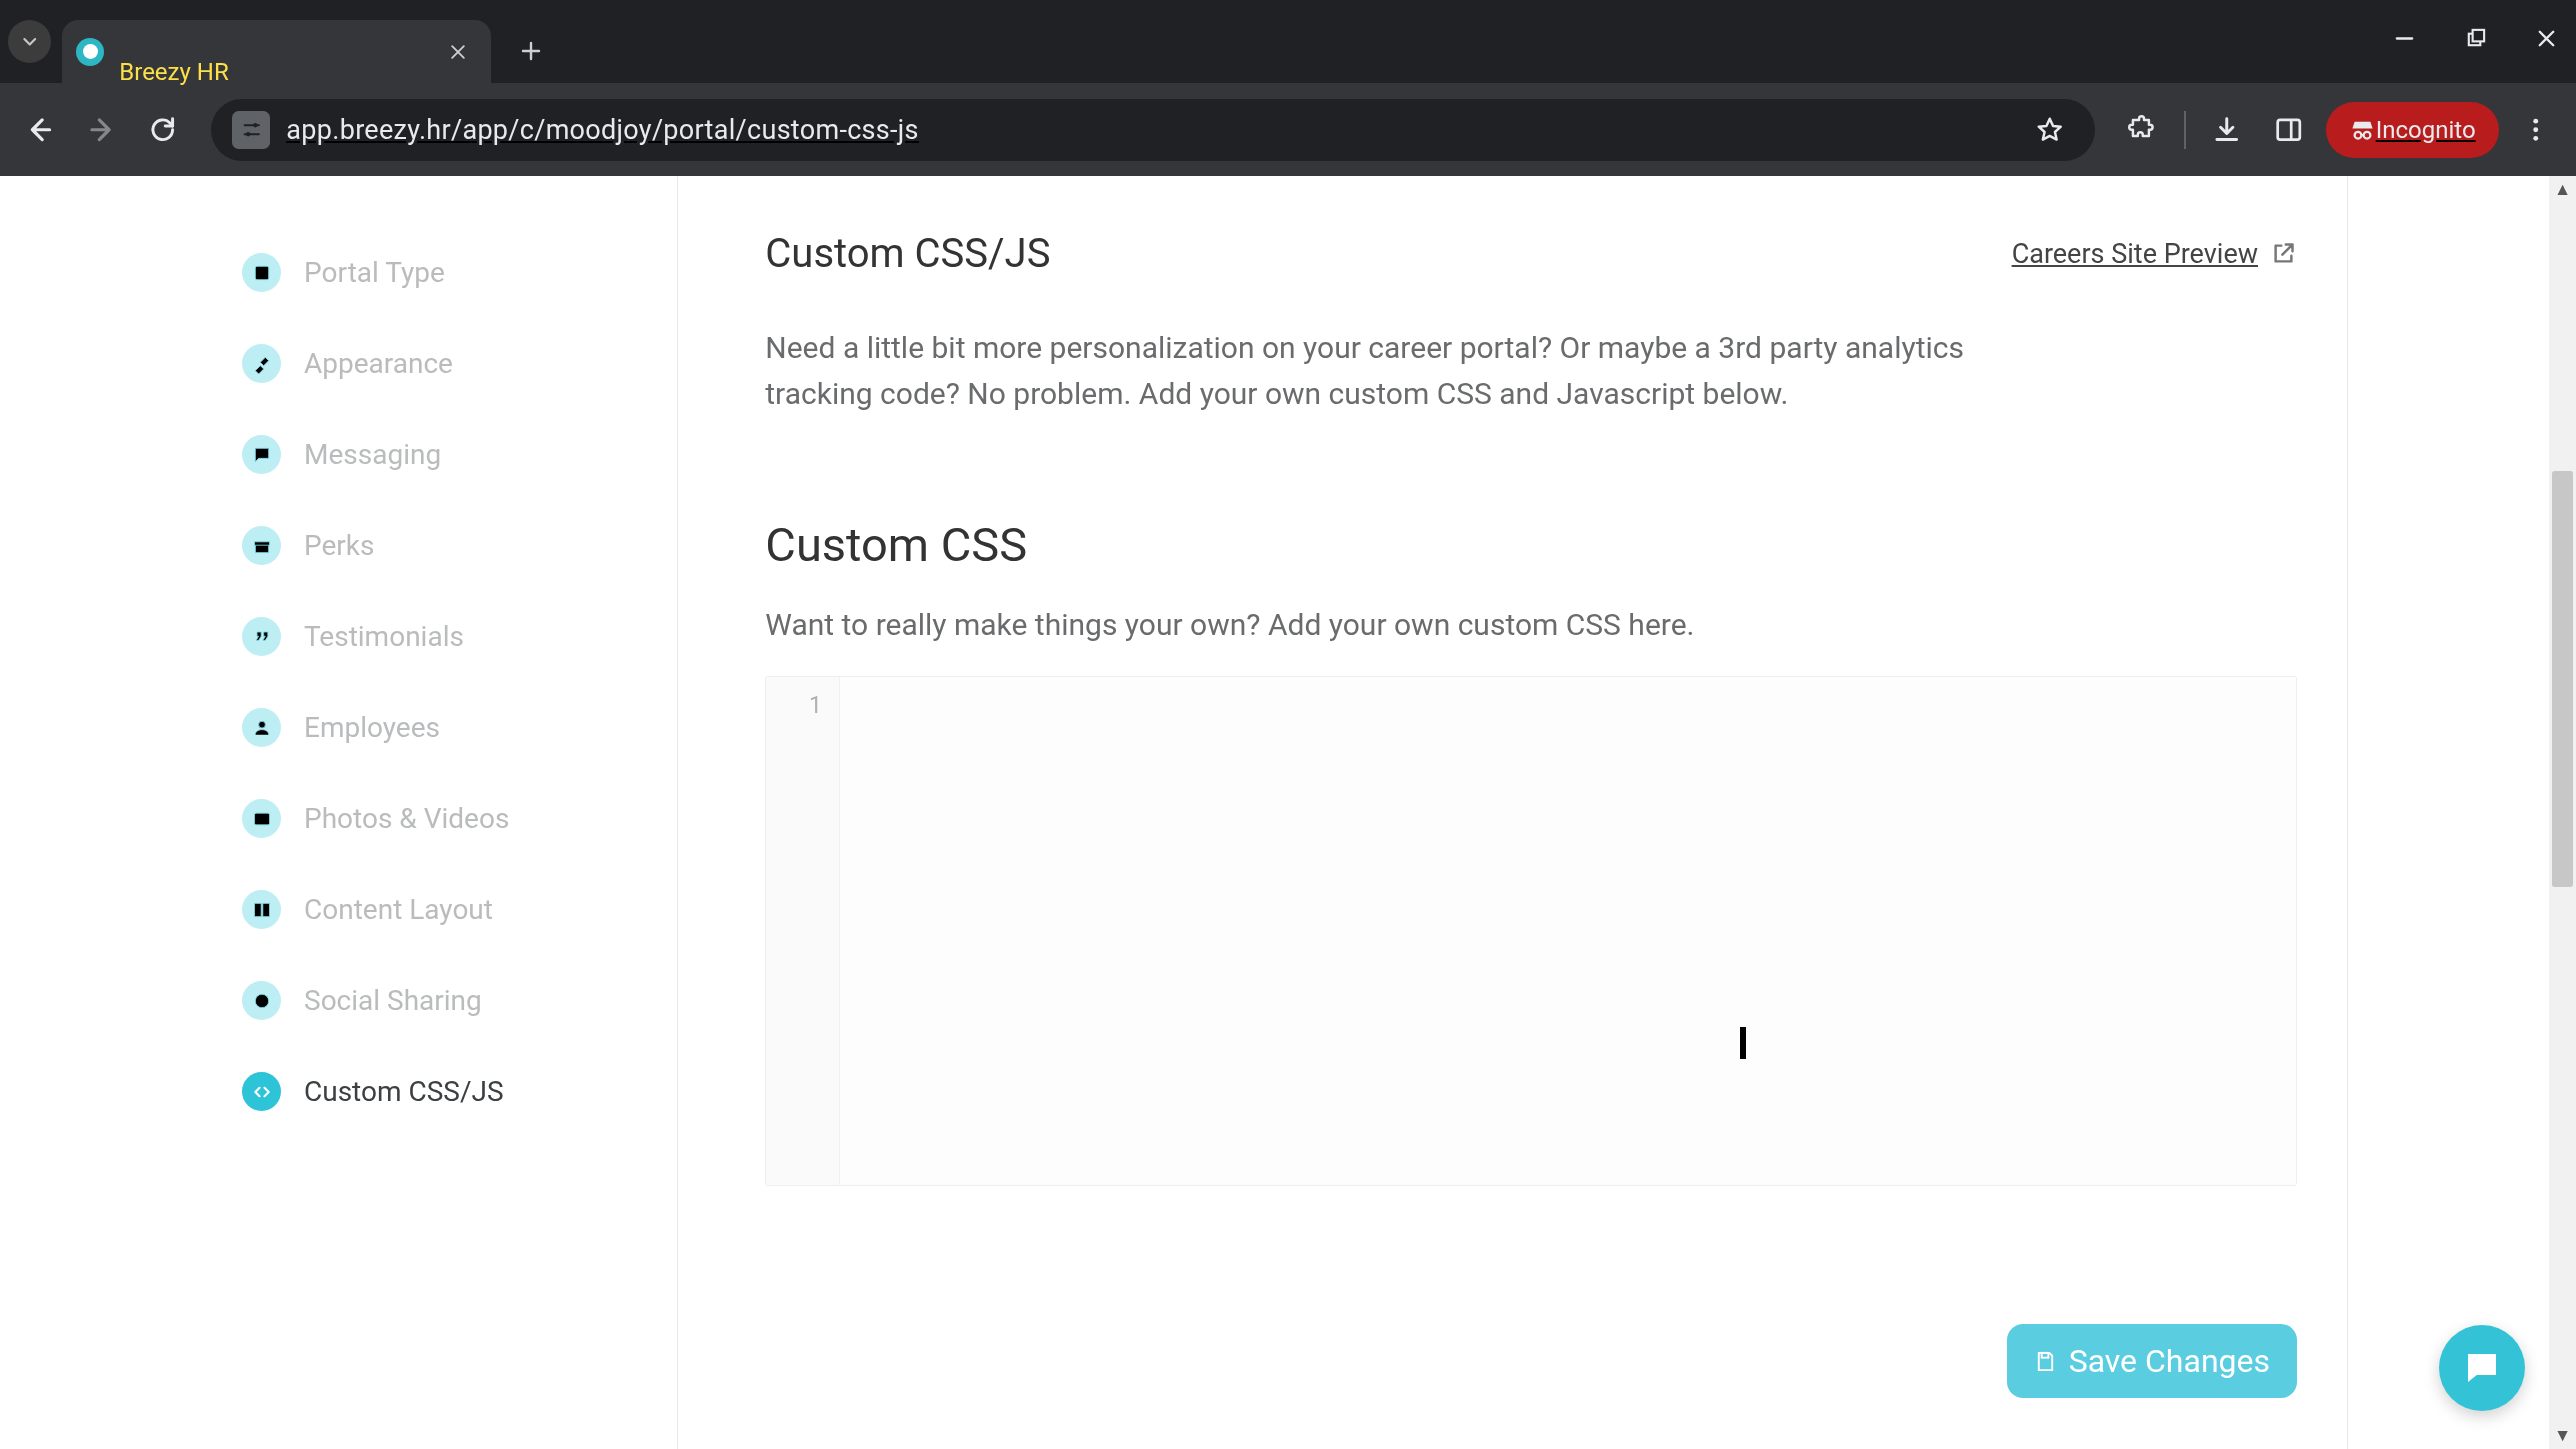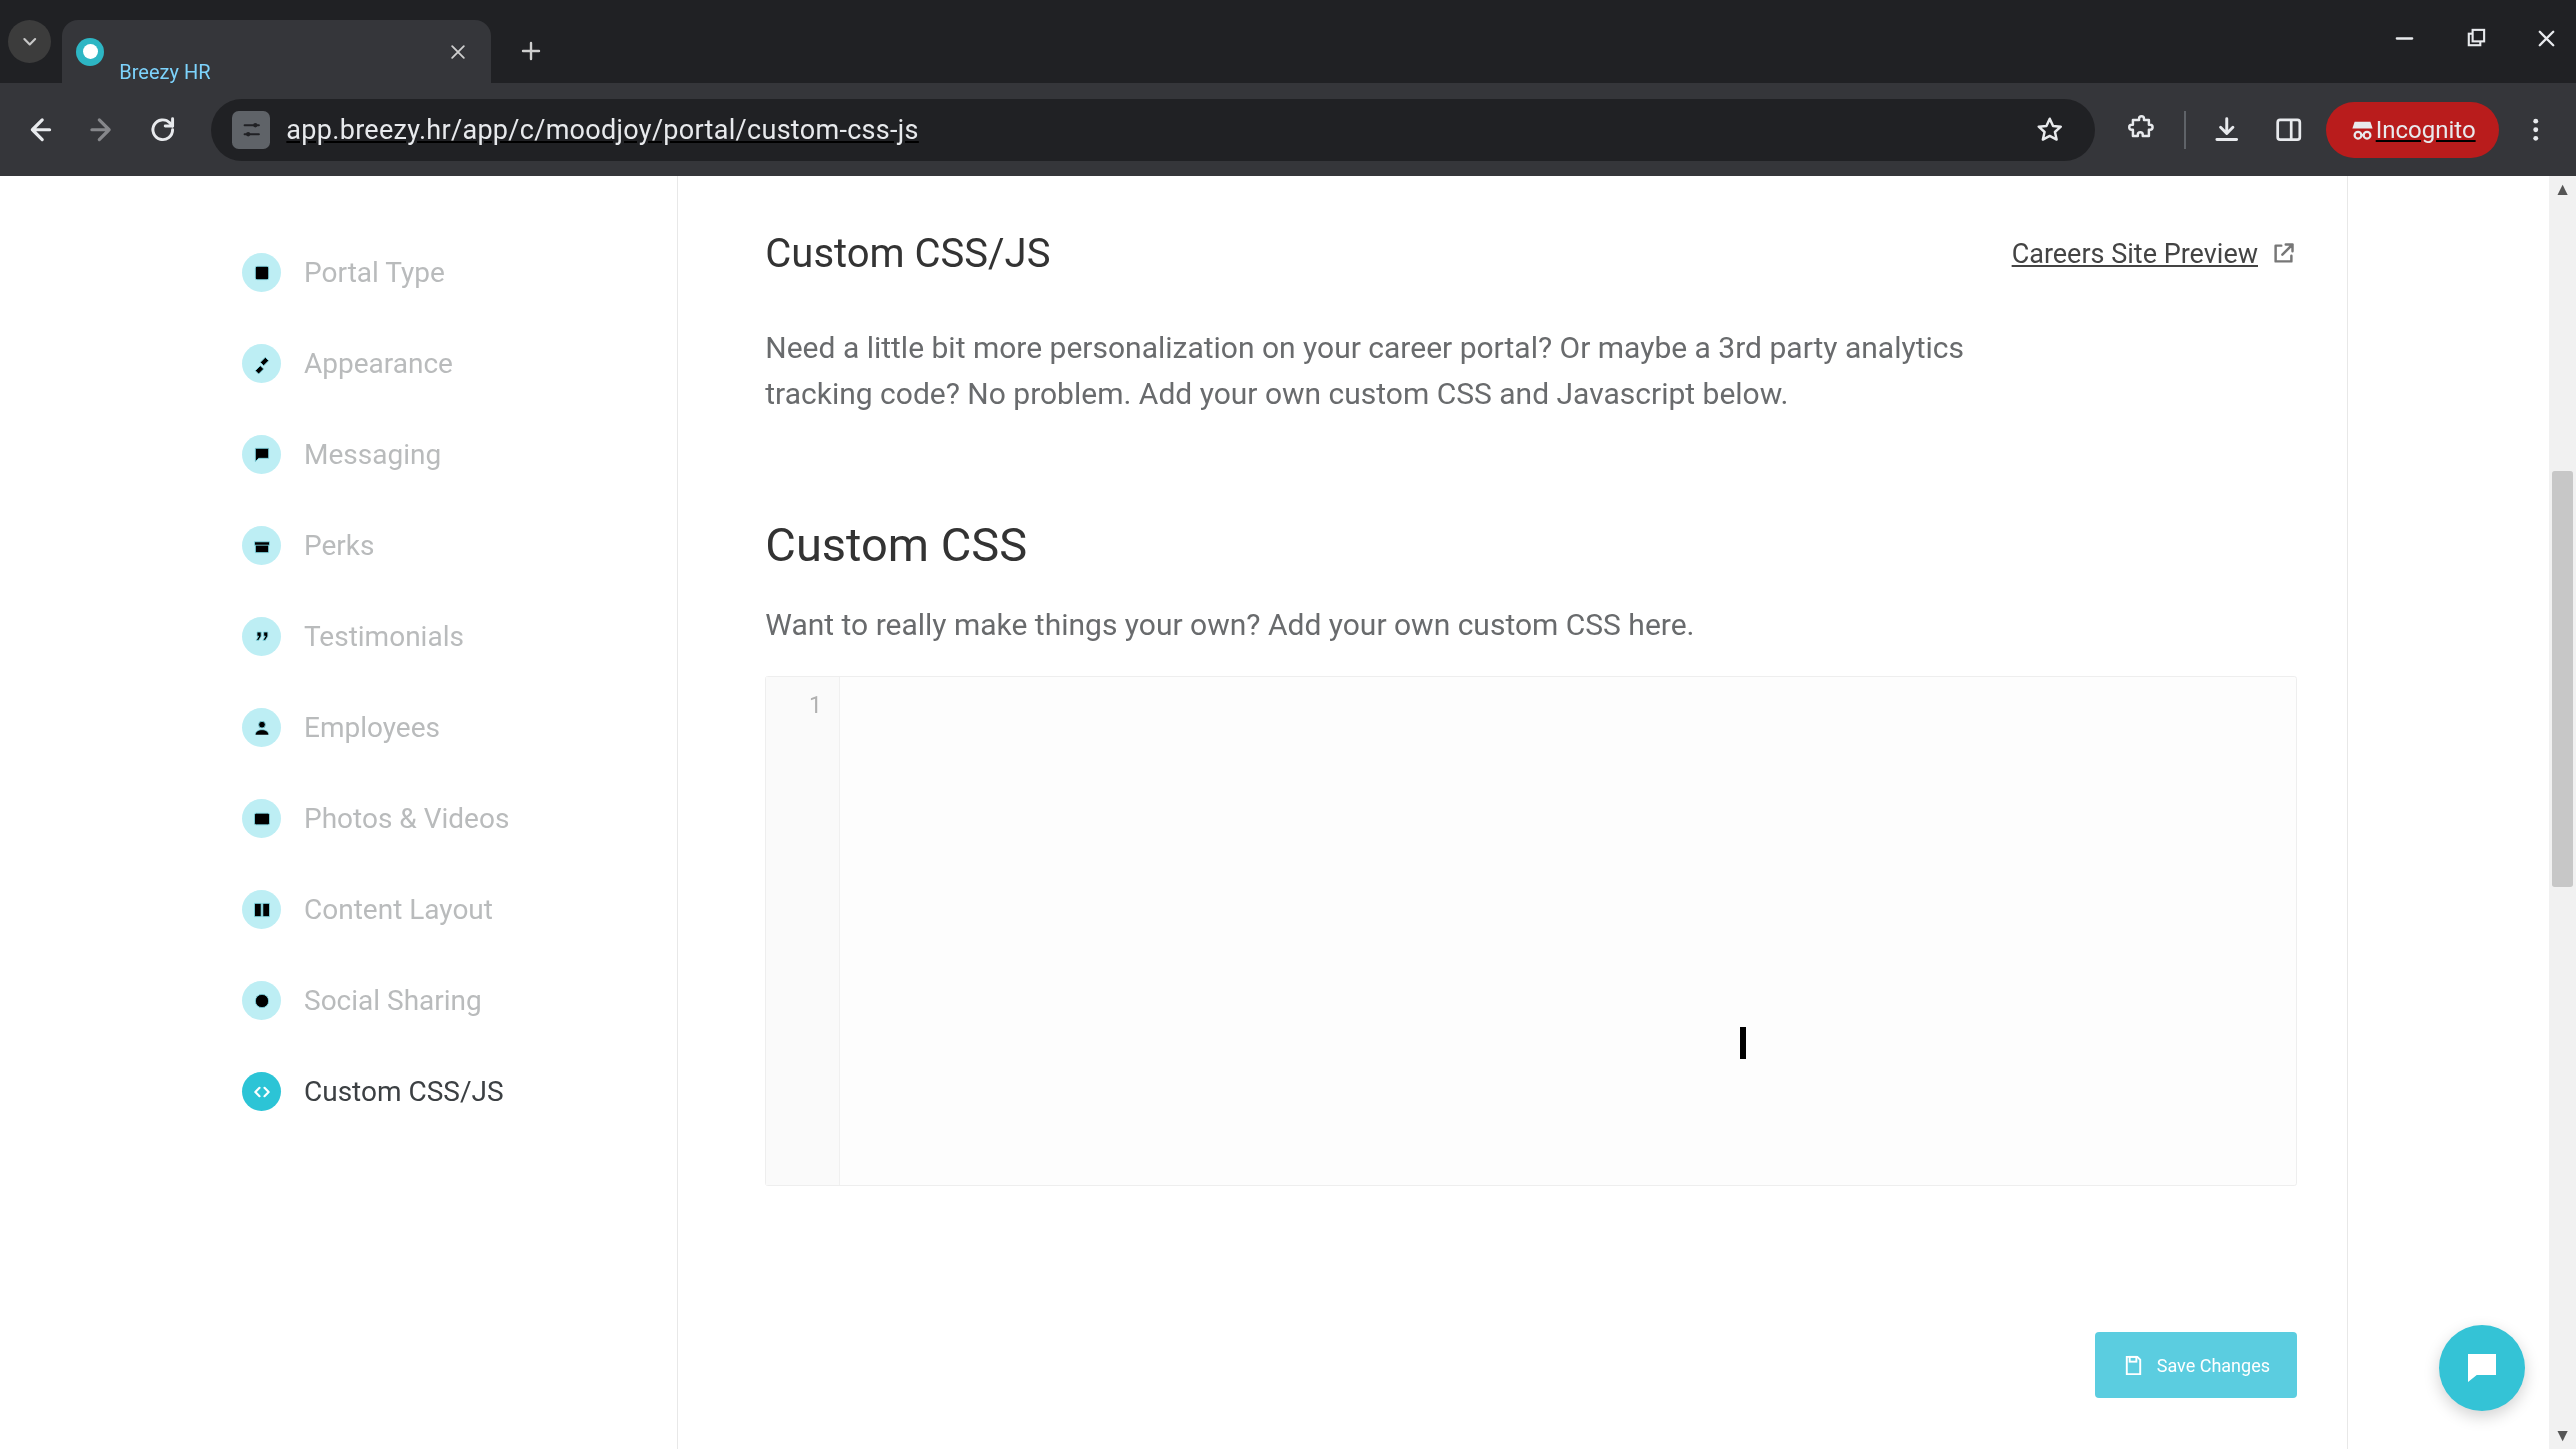--- a/index.html
+++ b/index.html
@@ -6,21 +6,21 @@
   html,body { width:2576px; height:1449px; background:#fff; overflow:hidden; }
 
   
   .browser-frame { width:100%; height:100%; display:flex; flex-direction:column; background:#202124; }
   .titlebar { height:83px; background:#202124; display:flex; align-items:flex-end; position:relative; }
   .tab-dropdown { width:43px; height:43px; margin-left:8px; margin-bottom:20px; border-radius:50%; background:#3c3c3c; display:flex; align-items:center; justify-content:center; }
   .tab-dropdown svg { width:21.5px; height:21.5px; }
   .tab { height:63px; margin-left:10.7px; background:#35363a; border-radius:16px 16px 0 0; display:flex; align-items:center; padding:0 19px 0 14.8px; min-width:429px; }
   .tab-favicon { width:28px; height:28px; border-radius:50%; background:#2db6c4; display:flex; align-items:center; justify-content:center; margin-right:14.8px; }
   .tab-favicon-inner { width:14.8px; height:14.8px; border-radius:50%; background:#fff; }
-  .tab-title { color:#7dd3fc; font-size:20px;margin-top:40px; }
+  .tab-title { color:#fde047; font-size:24px;margin-top:40px; }
   .tab-close { margin-left:auto; width:27px; height:27px; display:flex; align-items:center; justify-content:center; }
   .tab-close svg { width:20px; height:20px; }
   .new-tab { width:40px; height:40px; margin-left:20px; margin-bottom:12px; display:flex; align-items:center; justify-content:center; }
   .new-tab svg { width:24px; height:24px; }
   .window-controls { position:absolute; right:12px; top:20px; display:flex; gap:35px; align-items:center; }
   .win-btn { width:36px; height:36px; display:flex; align-items:center; justify-content:center; }
   .win-btn svg { width:23px; height:23px; }
 
   .toolbar { height:93px; background:#35363a; display:flex; align-items:center; padding:0 16px; gap:13.4px;text-decoration:underline; }
   .tb-btn { width:48px; height:48px; display:flex; align-items:center; justify-content:center; border-radius:50%; }
@@ -62,21 +62,21 @@
   .preview-link svg { width:27px; height:27px; }
   .lead { font-size:30px; color:#696b6d; line-height:1.52; max-width:1221px; margin-bottom:101px; }
   .section-title { font-size:47px; color:#333; font-weight:400; margin-bottom:35px; }
   .section-desc { font-size:30px; color:#696b6d; margin-bottom:34px; }
 
   .code-editor { border:0.7px solid #eee; border-radius:2.7px; height:510px; background:#fdfdfd; display:flex; font-family: Menlo, Consolas, monospace; font-size:23px; color:#888; }
   .gutter-col { width:74px; text-align:right; padding:14.8px 17.4px 0 0; color:#b0b0b0; background:#fafafa; border-right:0.7px solid #f0f0f0; }
   .code-area { flex:1; padding:14.8px 12px; position:relative; }
   .code-cursor { position:absolute; width:6px; height:32px; background:#000; top:851px; left:1740px; }
 
-  .save-btn { position:absolute; right:50px; bottom:51px; height:66px; padding:0 27px; background:#5bcde0; color:#fff; font-size:18px; border:none; border-radius:4px; display:flex; align-items:center; gap:12px; cursor:pointer; }
+  .save-btn { position:absolute; right:50px; bottom:51px; height:74px; padding:0 27px; background:#5bcde0; color:#fff; font-size:32px; border:none; border-radius:16px; display:flex; align-items:center; gap:12px; cursor:pointer; }
   .save-btn svg { width:23px; height:23px; }
 
   .chat-fab { position:absolute; right:51px; bottom:38px; width:86px; height:86px; border-radius:50%; background:#34c3d6; display:flex; align-items:center; justify-content:center; box-shadow:0 5.4px 16px rgba(0,0,0,.18); }
   .chat-fab svg { width:42px; height:42px; }
 
   .vscroll { position:absolute; right:0; top:0; width:27px; height:100%; background:#f1f1f1; }
   .vscroll .arrow { position:absolute; left:0; width:27px; height:27px; display:flex; align-items:center; justify-content:center; color:#555; font-size:17.4px; }
   .vscroll .arrow.up { top:0; }
   .vscroll .arrow.down { bottom:0; }
   .vscroll .thumb { position:absolute; left:2.7px; width:21.5px; background:#c7c7c7; border-radius:2.7px; top:295px; height:416px; }

